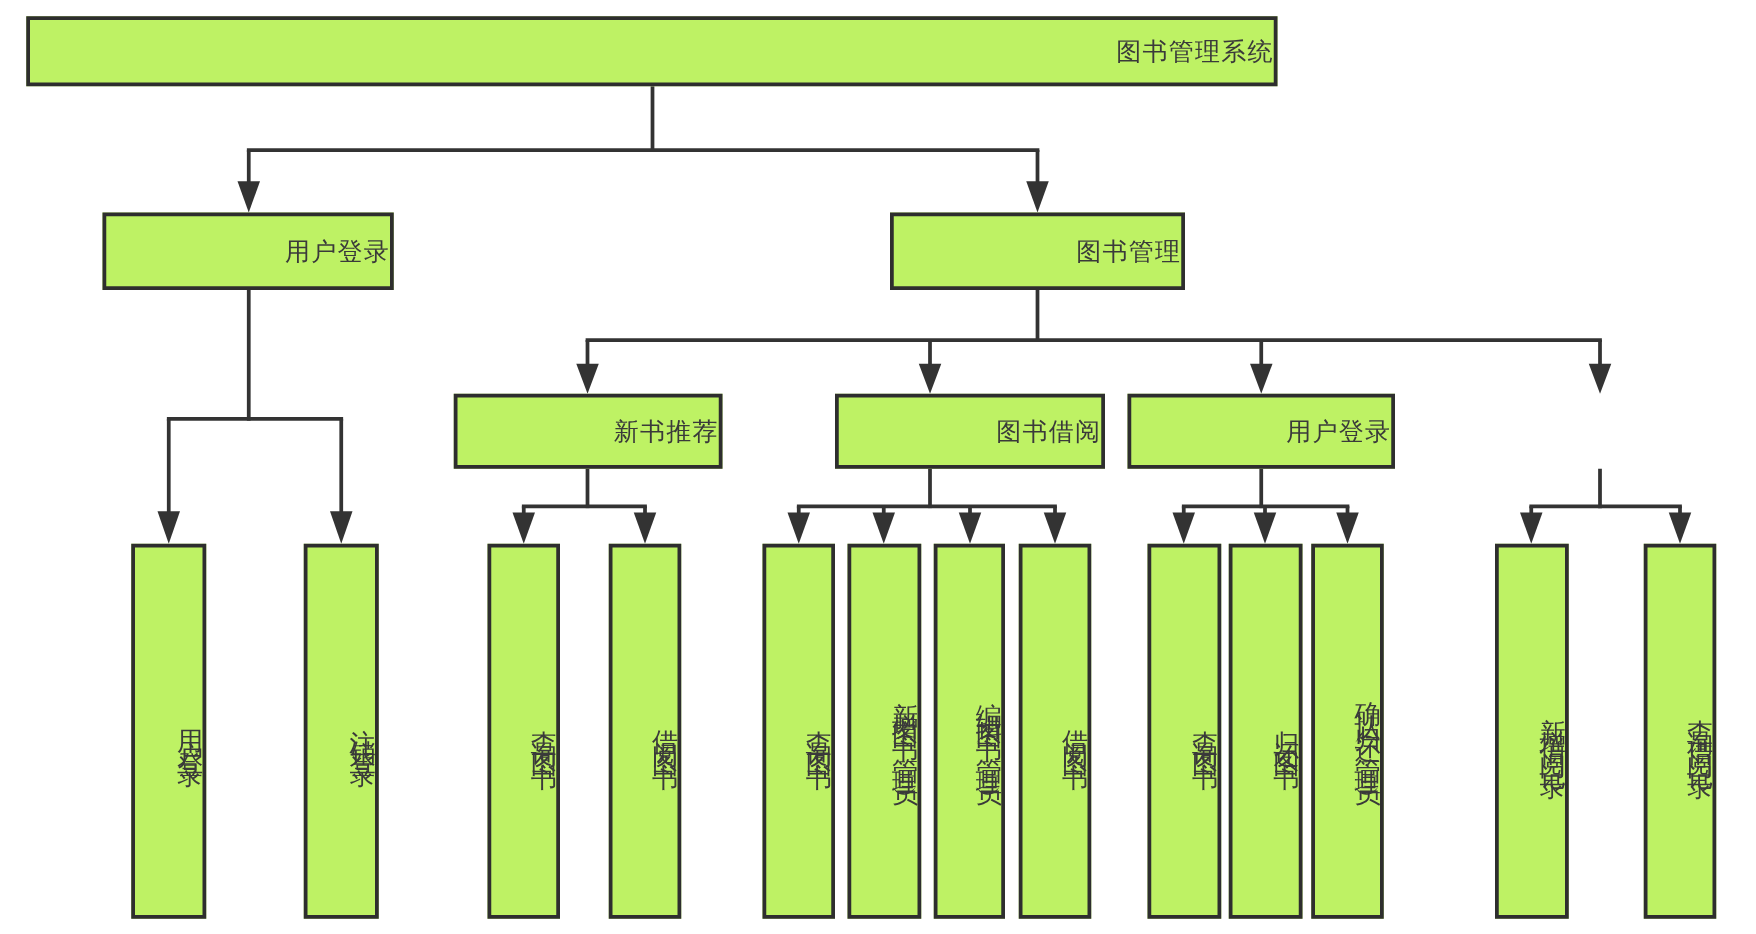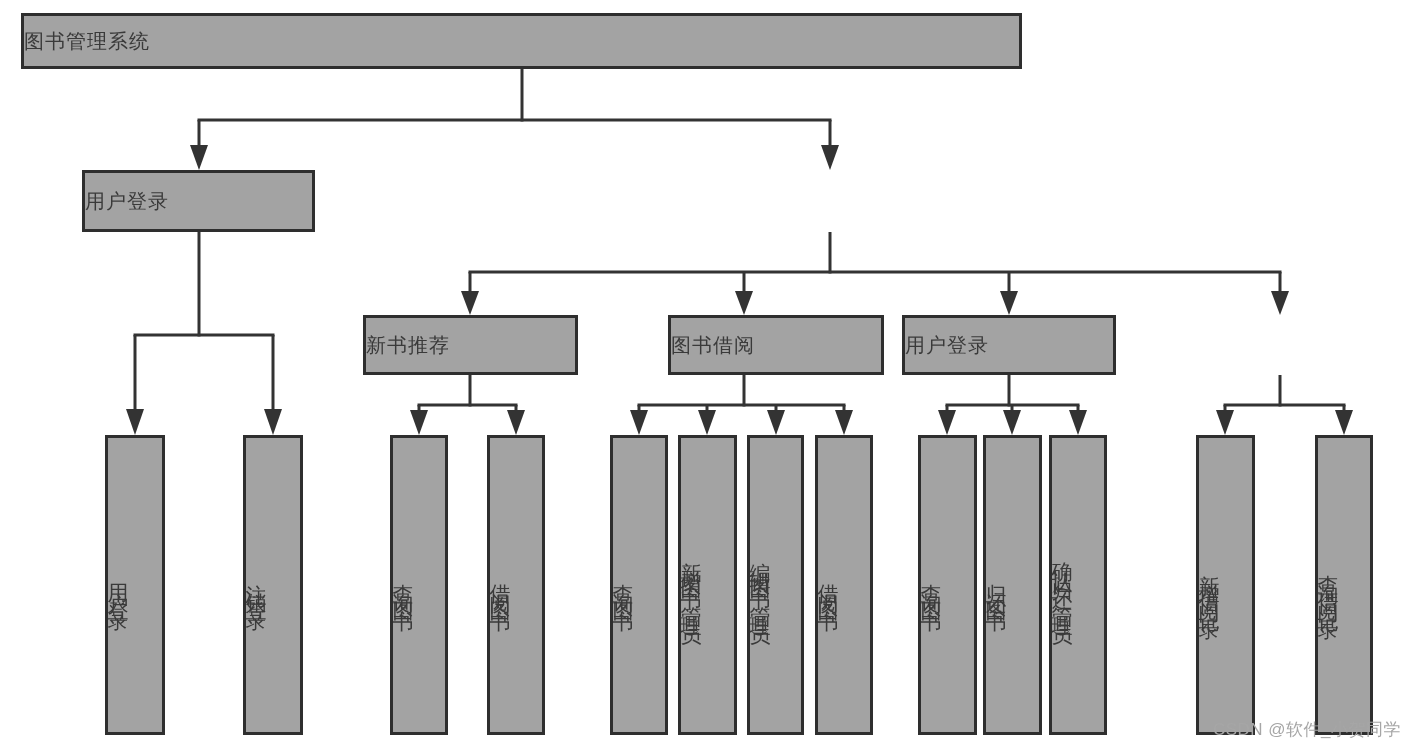--- a/index.html
+++ b/index.html
@@ -16,22 +16,22 @@
     font-family:"Liberation Sans","DejaVu Sans",sans-serif;
     overflow:hidden;
   }
   .connectors{position:absolute;left:0;top:0;width:1405px;height:747px;}
   .connectors line{stroke:var(--line);stroke-width:3;}
   .connectors polygon{fill:var(--line);stroke:none;}
   .box{
     position:absolute;
     box-sizing:border-box;
     border:3px solid var(--border);
-    background:#a3a3a3;
-    display:flex;align-items:center;justify-content:flex-start;
+    background:#bef264;
+    display:flex;align-items:center;justify-content:flex-end;
     color:var(--text);
   }
   .h-label{font-size:20px;letter-spacing:1px;white-space:nowrap;}
   .leaf span{
     writing-mode:vertical-rl;
     text-orientation:mixed;
     font-size:21px;
     letter-spacing:9px;
     line-height:1;
     white-space:nowrap;
@@ -123,20 +123,23 @@
     </g>
   </svg>
 
   <div class="box" style="left:21px;top:13px;width:1001px;height:56px">
     <span class="h-label">图书管理系统</span>
   </div>
 
   <div class="box" style="left:82px;top:170px;width:233px;height:62px">
     <span class="h-label">用户登录</span>
   </div>
+  <div class="box" style="left:712px;top:170px;width:236px;height:62px">
+    <span class="h-label">图书管理</span>
+  </div>
 
   <div class="box" style="left:363px;top:315px;width:215px;height:60px">
     <span class="h-label">新书推荐</span>
   </div>
   <div class="box" style="left:668px;top:315px;width:216px;height:60px">
     <span class="h-label">图书借阅</span>
   </div>
   <div class="box" style="left:902px;top:315px;width:214px;height:60px">
     <span class="h-label">用户登录</span>
   </div>
@@ -178,14 +181,13 @@
     <span>确认归还（管理员）</span>
   </div>
 
   <div class="box leaf" style="left:1196px;top:435px;width:59px;height:300px">
     <span>新增借阅记录</span>
   </div>
   <div class="box leaf" style="left:1315px;top:435px;width:58px;height:300px">
     <span>查询借阅记录</span>
   </div>
 
-  <div class="watermark">CSDN @软件_小贺同学</div>
 </div>
 
 </body></html>

